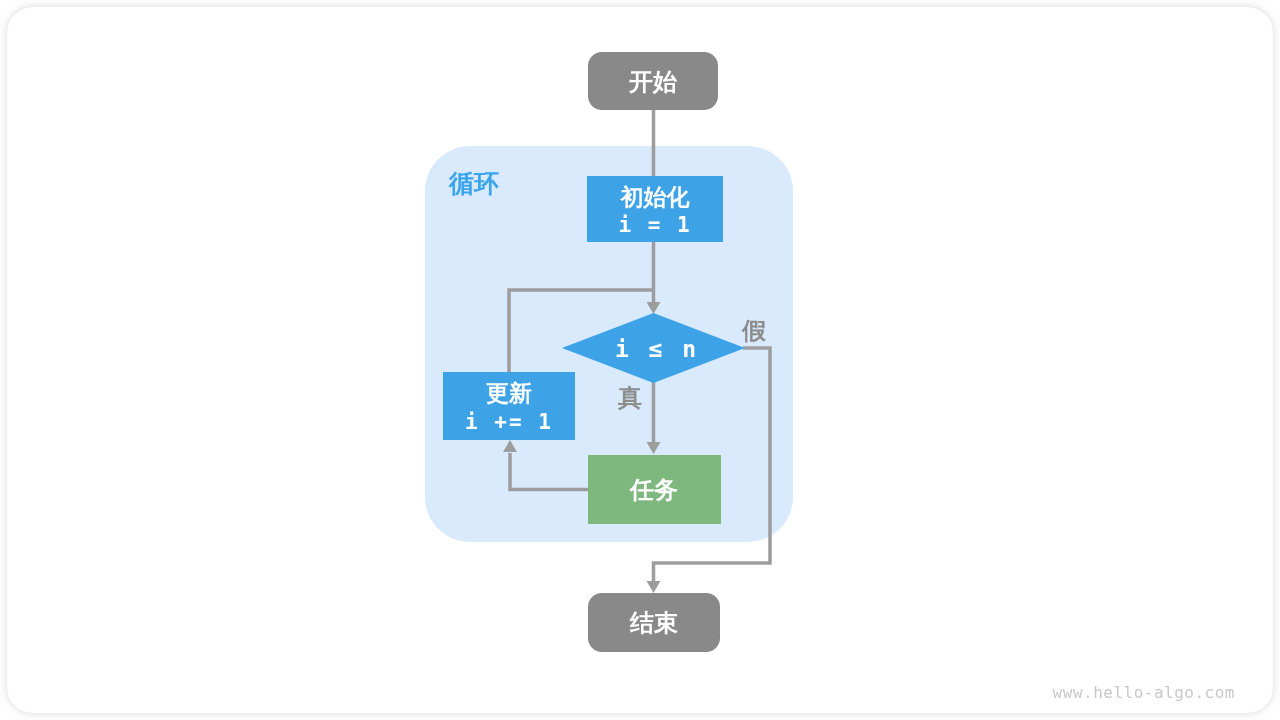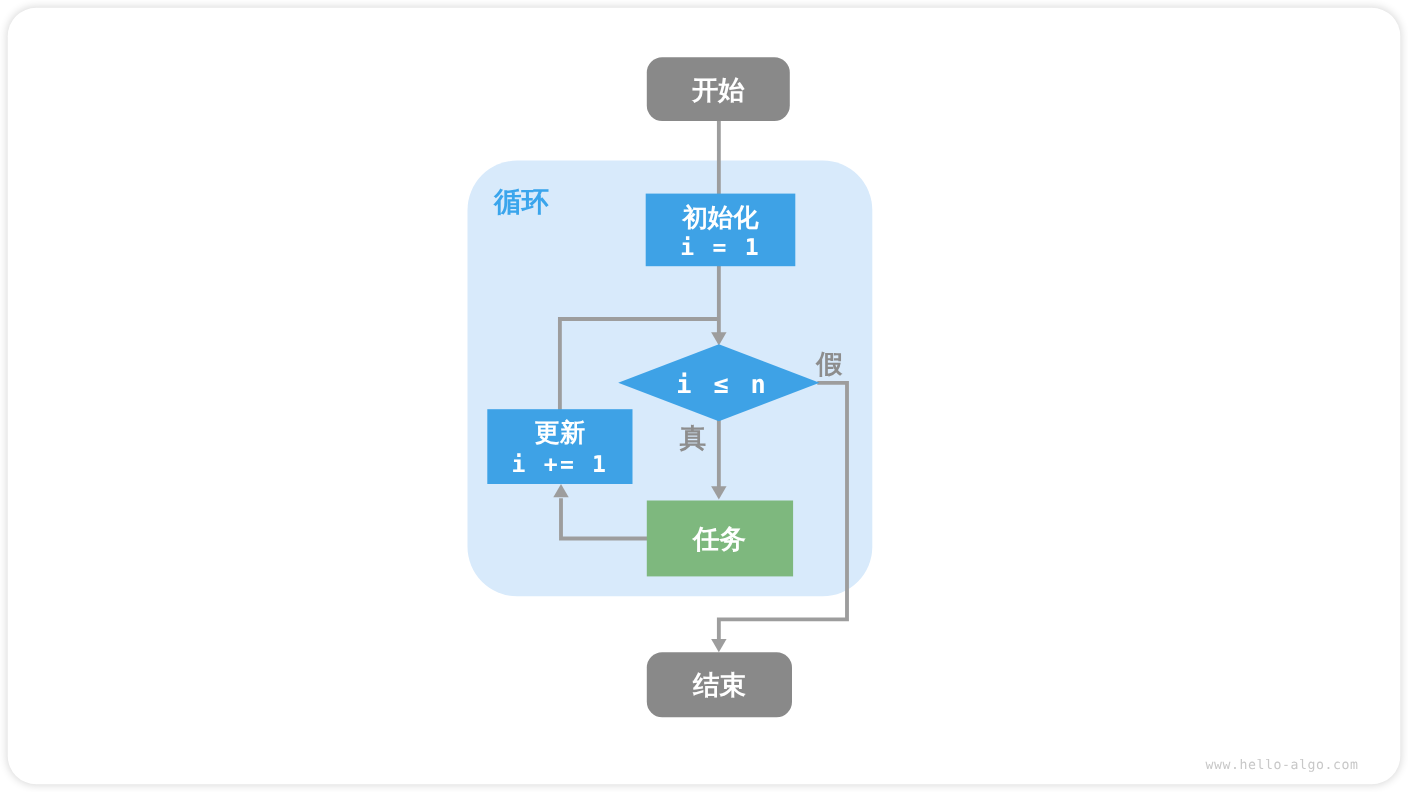--- a/index.html
+++ b/index.html
@@ -74,21 +74,21 @@
     font-weight: 700;
     text-anchor: middle;
     letter-spacing: 3px;
     font-family: "DejaVu Sans Mono", monospace;
   }
   .watermark {
     position: absolute;
     right: 45px;
     bottom: 18px;
     color: var(--watermark);
-    font-size: 12px;
+    font-size: 16px;
     font-family: "DejaVu Sans Mono", monospace;
     letter-spacing: 0.5px;
   }
 </style>
 </head>
 <body>
 
 <div class="frame"></div>
 
 <svg class="diagram" viewBox="0 0 1280 720">

